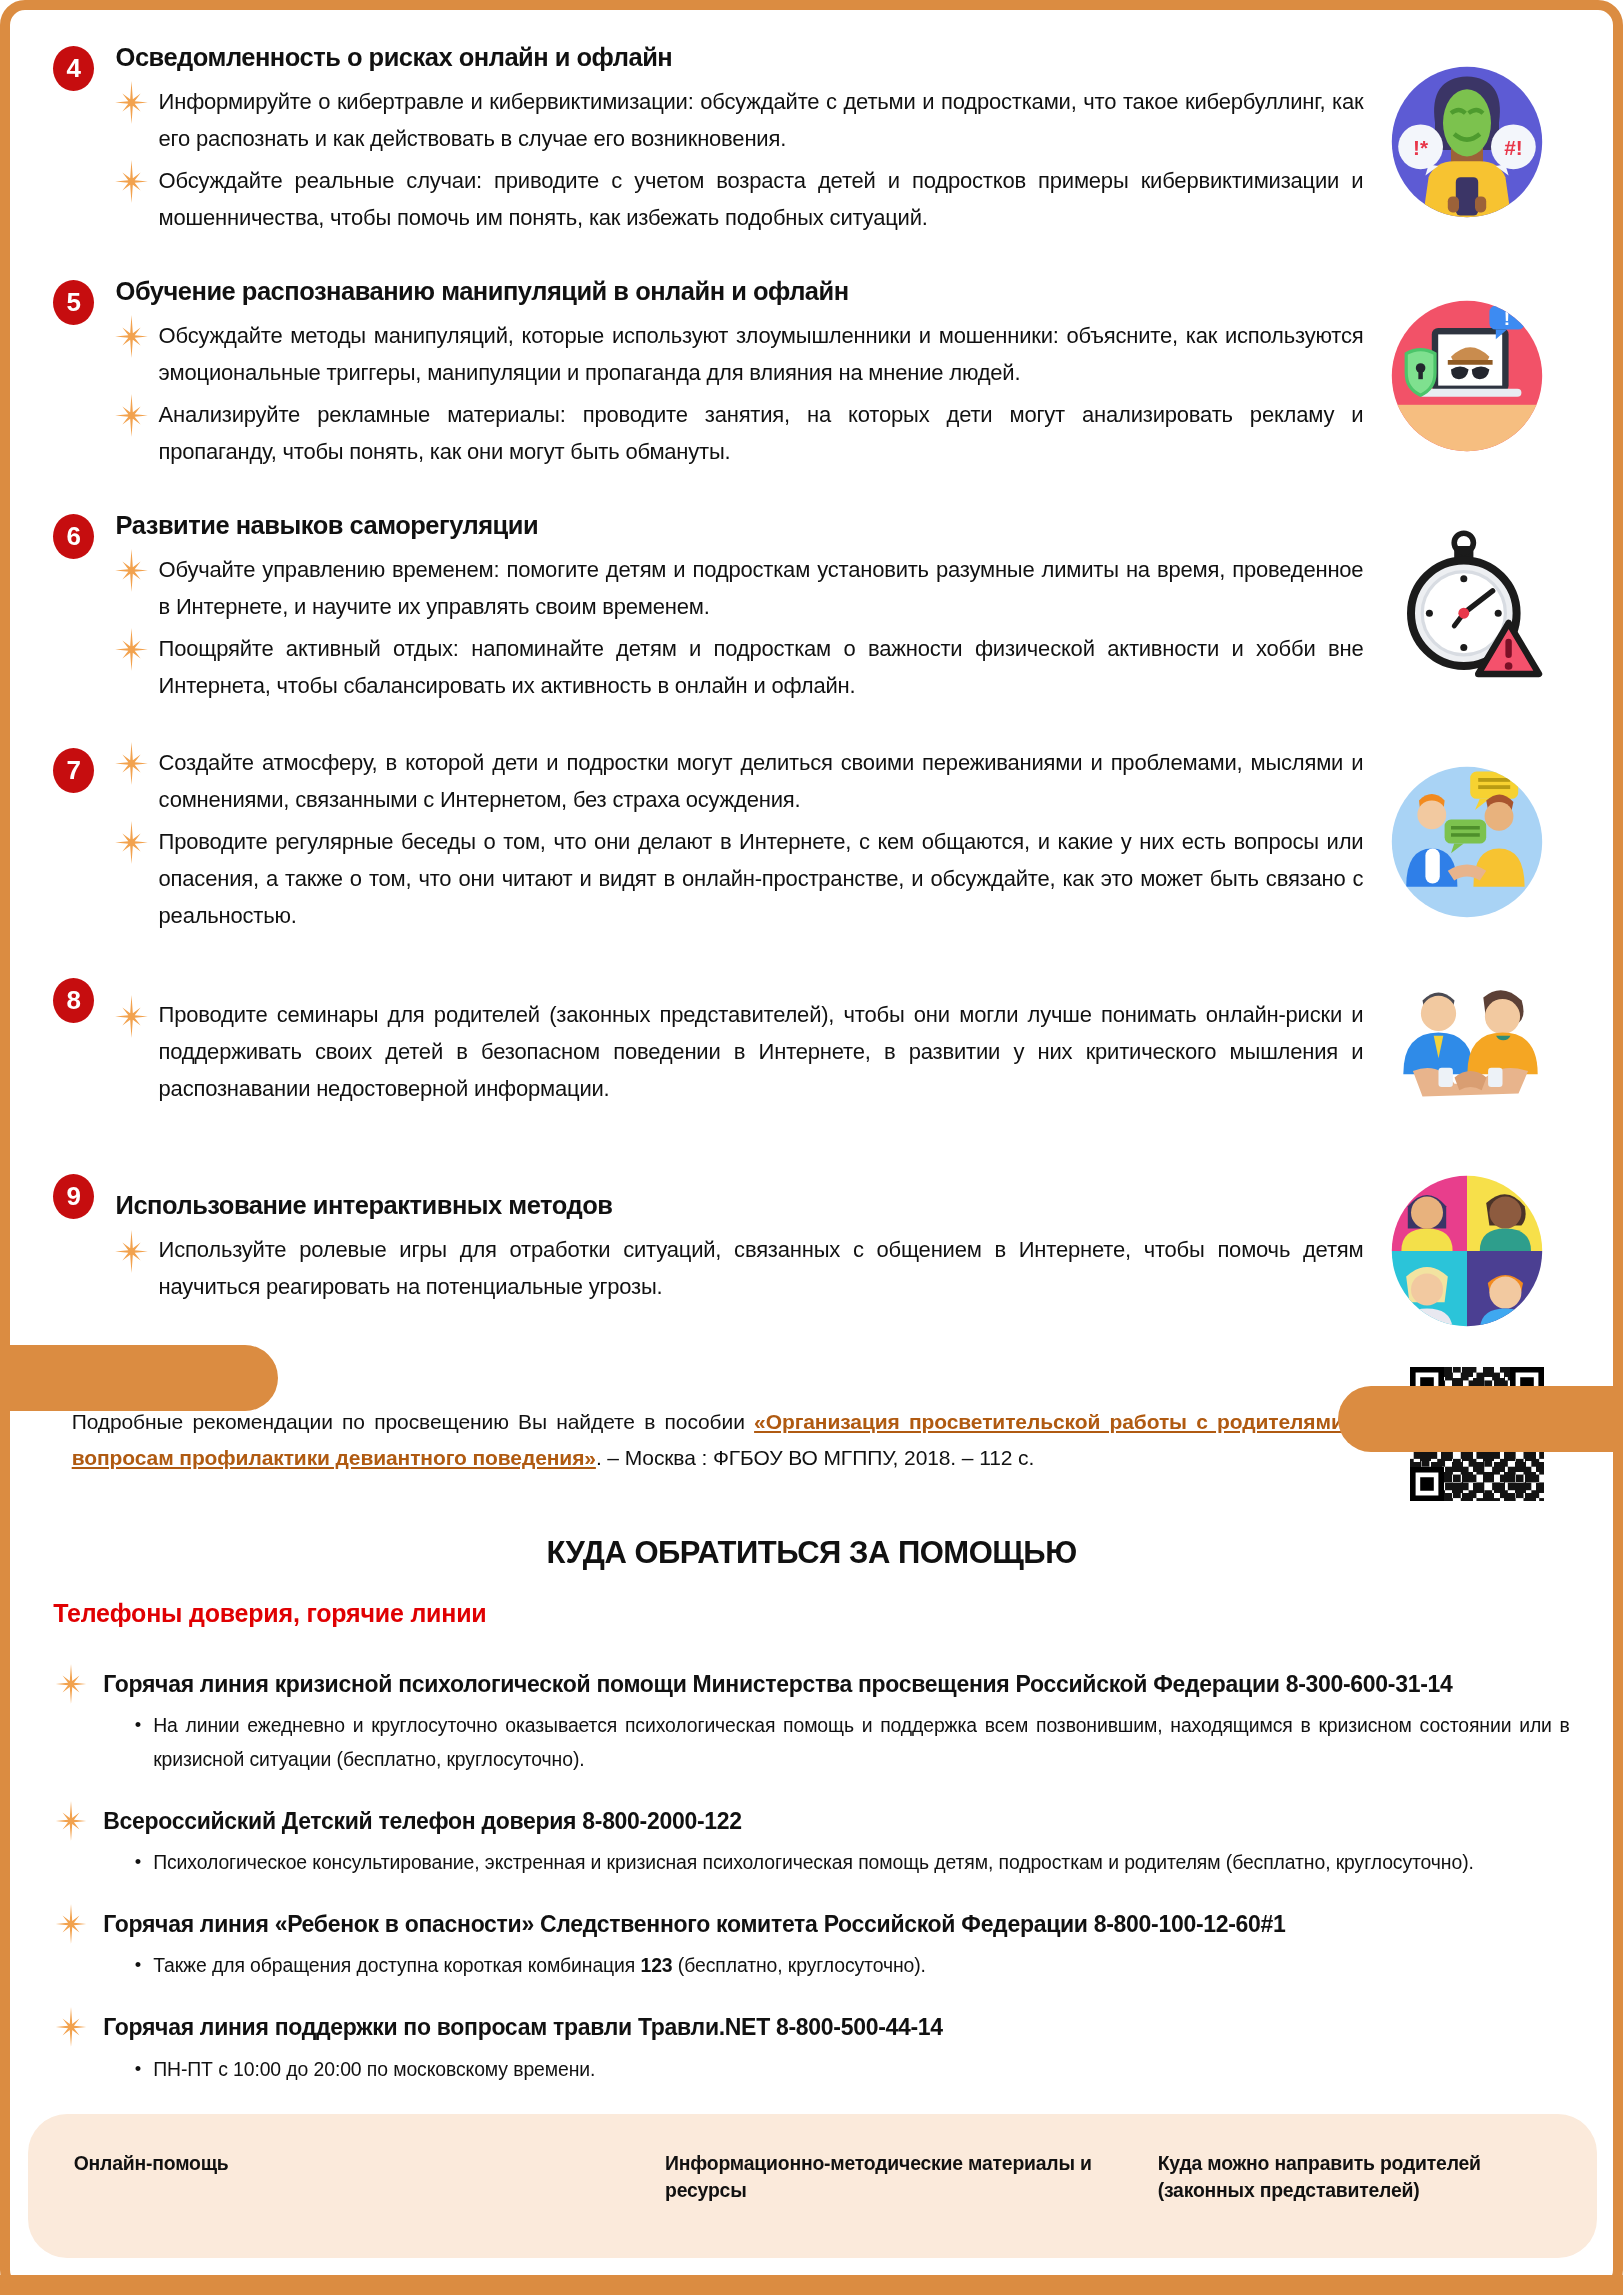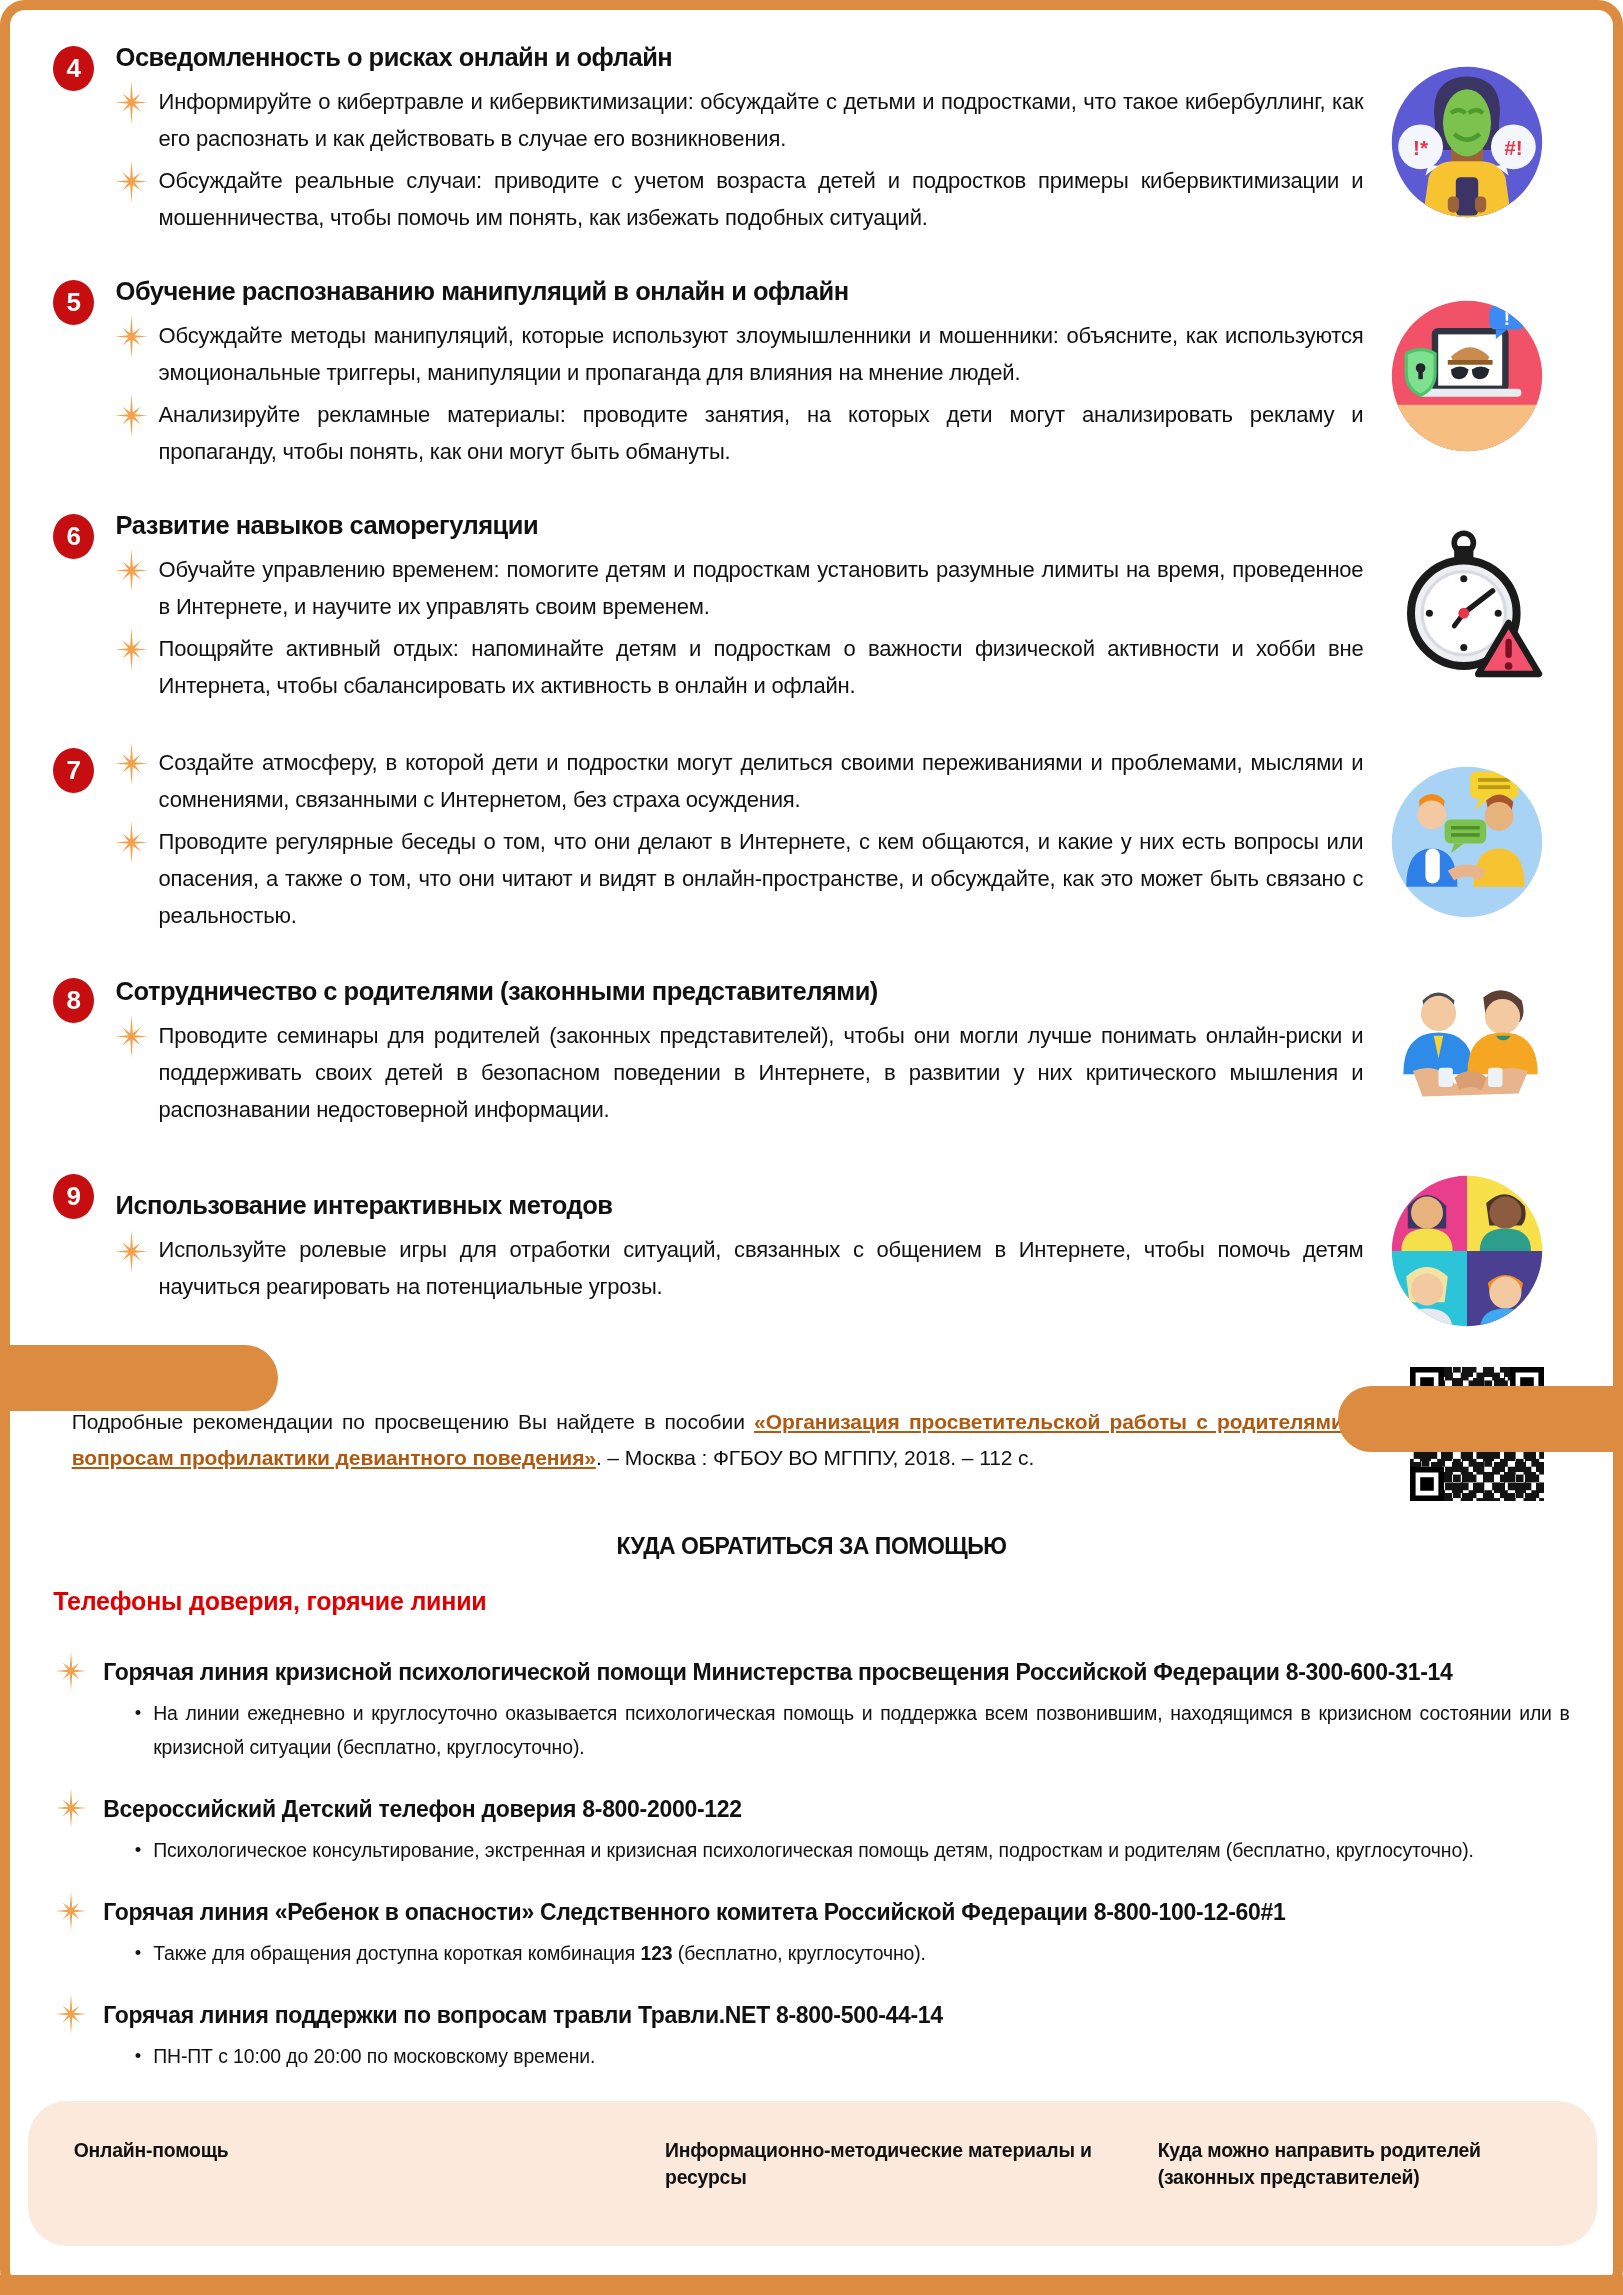--- a/index.html
+++ b/index.html
@@ -46,21 +46,21 @@
         conic-gradient(#000 25%, transparent 0 50%, #000 0 75%, transparent 0) 0 0/21px 21px,
         conic-gradient(transparent 25%, #000 0 50%, transparent 0 75%, #000 0) 3.7px 5.6px/15.7px 15.7px;
       opacity:.92;}
   .finder{position:absolute;width:34px;height:34px;background:#000;box-shadow:inset 0 0 0 5.6px #000, inset 0 0 0 10.2px #fff;}
   .finder.f1{left:0;top:0;}
   .finder.f2{right:0;top:0;}
   .finder.f3{left:0;bottom:0;}
 
   
   .help-head{margin-top:28px;text-align:center;}
-  .help-head .line{font-size:23px;font-weight:bold;letter-spacing:-0.5px;line-height:1.55;}
+  .help-head .line{font-size:31px;font-weight:bold;letter-spacing:-0.5px;line-height:1.55;}
   .sub-red{margin-top:22px;text-align:left;font-size:25px;font-weight:bold;color:var(--red-text);letter-spacing:-0.2px;}
 
   
   .hotlines{margin-top:39px;}
   .hotline{position:relative;padding-left:50px;margin-bottom:27px;}
   .hotline .star{position:absolute;left:-1.9px;top:-3.7px;width:40px;height:40px;}
   .hotline-title{font-size:23px;font-weight:bold;letter-spacing:-0.3px;line-height:1.55;text-align:justify;margin-bottom:6.5px;}
   .hl-note{display:flex;gap:12px;padding-left:31.5px;}
   .hl-note .dot{font-size:18.5px;line-height:1.75;}
   .hl-note p{font-size:19.4px;line-height:1.75;letter-spacing:-0.1px;text-align:justify;flex:1;}
@@ -291,21 +291,20 @@
       </div>
     </div>
 
     <div class="section">
       <div class="sec-left">
           <div class="num-badge">
             <span>8</span>
           </div>
         </div>
       <div class="sec-body">
-        <h2 class="sec-title">Сотрудничество с родителями (законными представителями)</h2>
         <div class="bullet">
           <span class="star">
               <svg viewBox="0 0 100 100">
                 <use href="#star8"></use>
               </svg>
             </span>
           <p>Проводите семинары для родителей (законных представителей), чтобы они могли лучше понимать онлайн-риски и поддерживать своих детей в безопасном поведении в Интернете, в развитии у них критического мышления и распознавании недостоверной информации.</p>
         </div>
       </div>
       <div class="sec-icon iconwrap">

